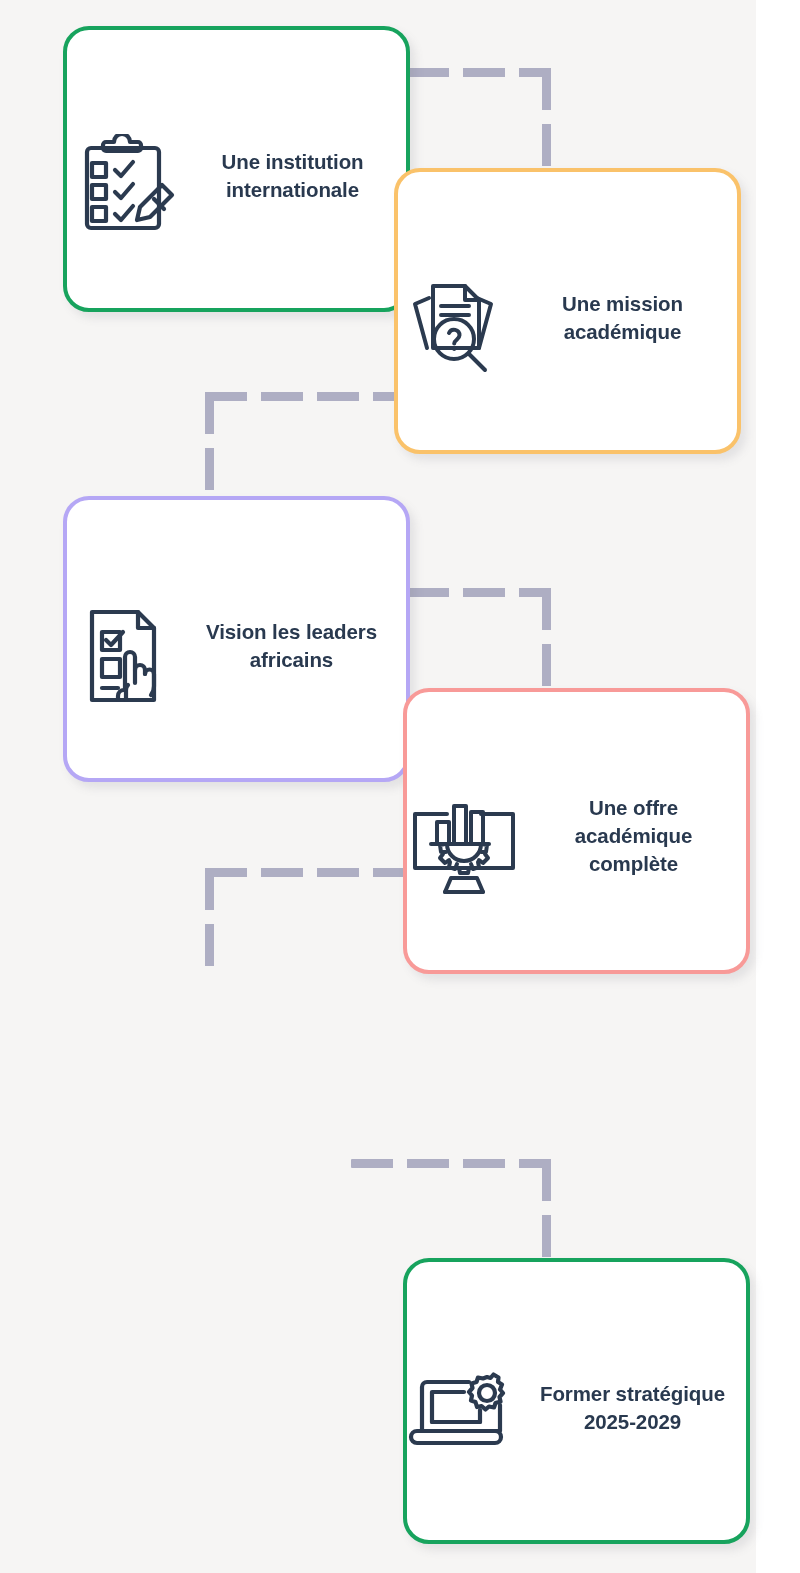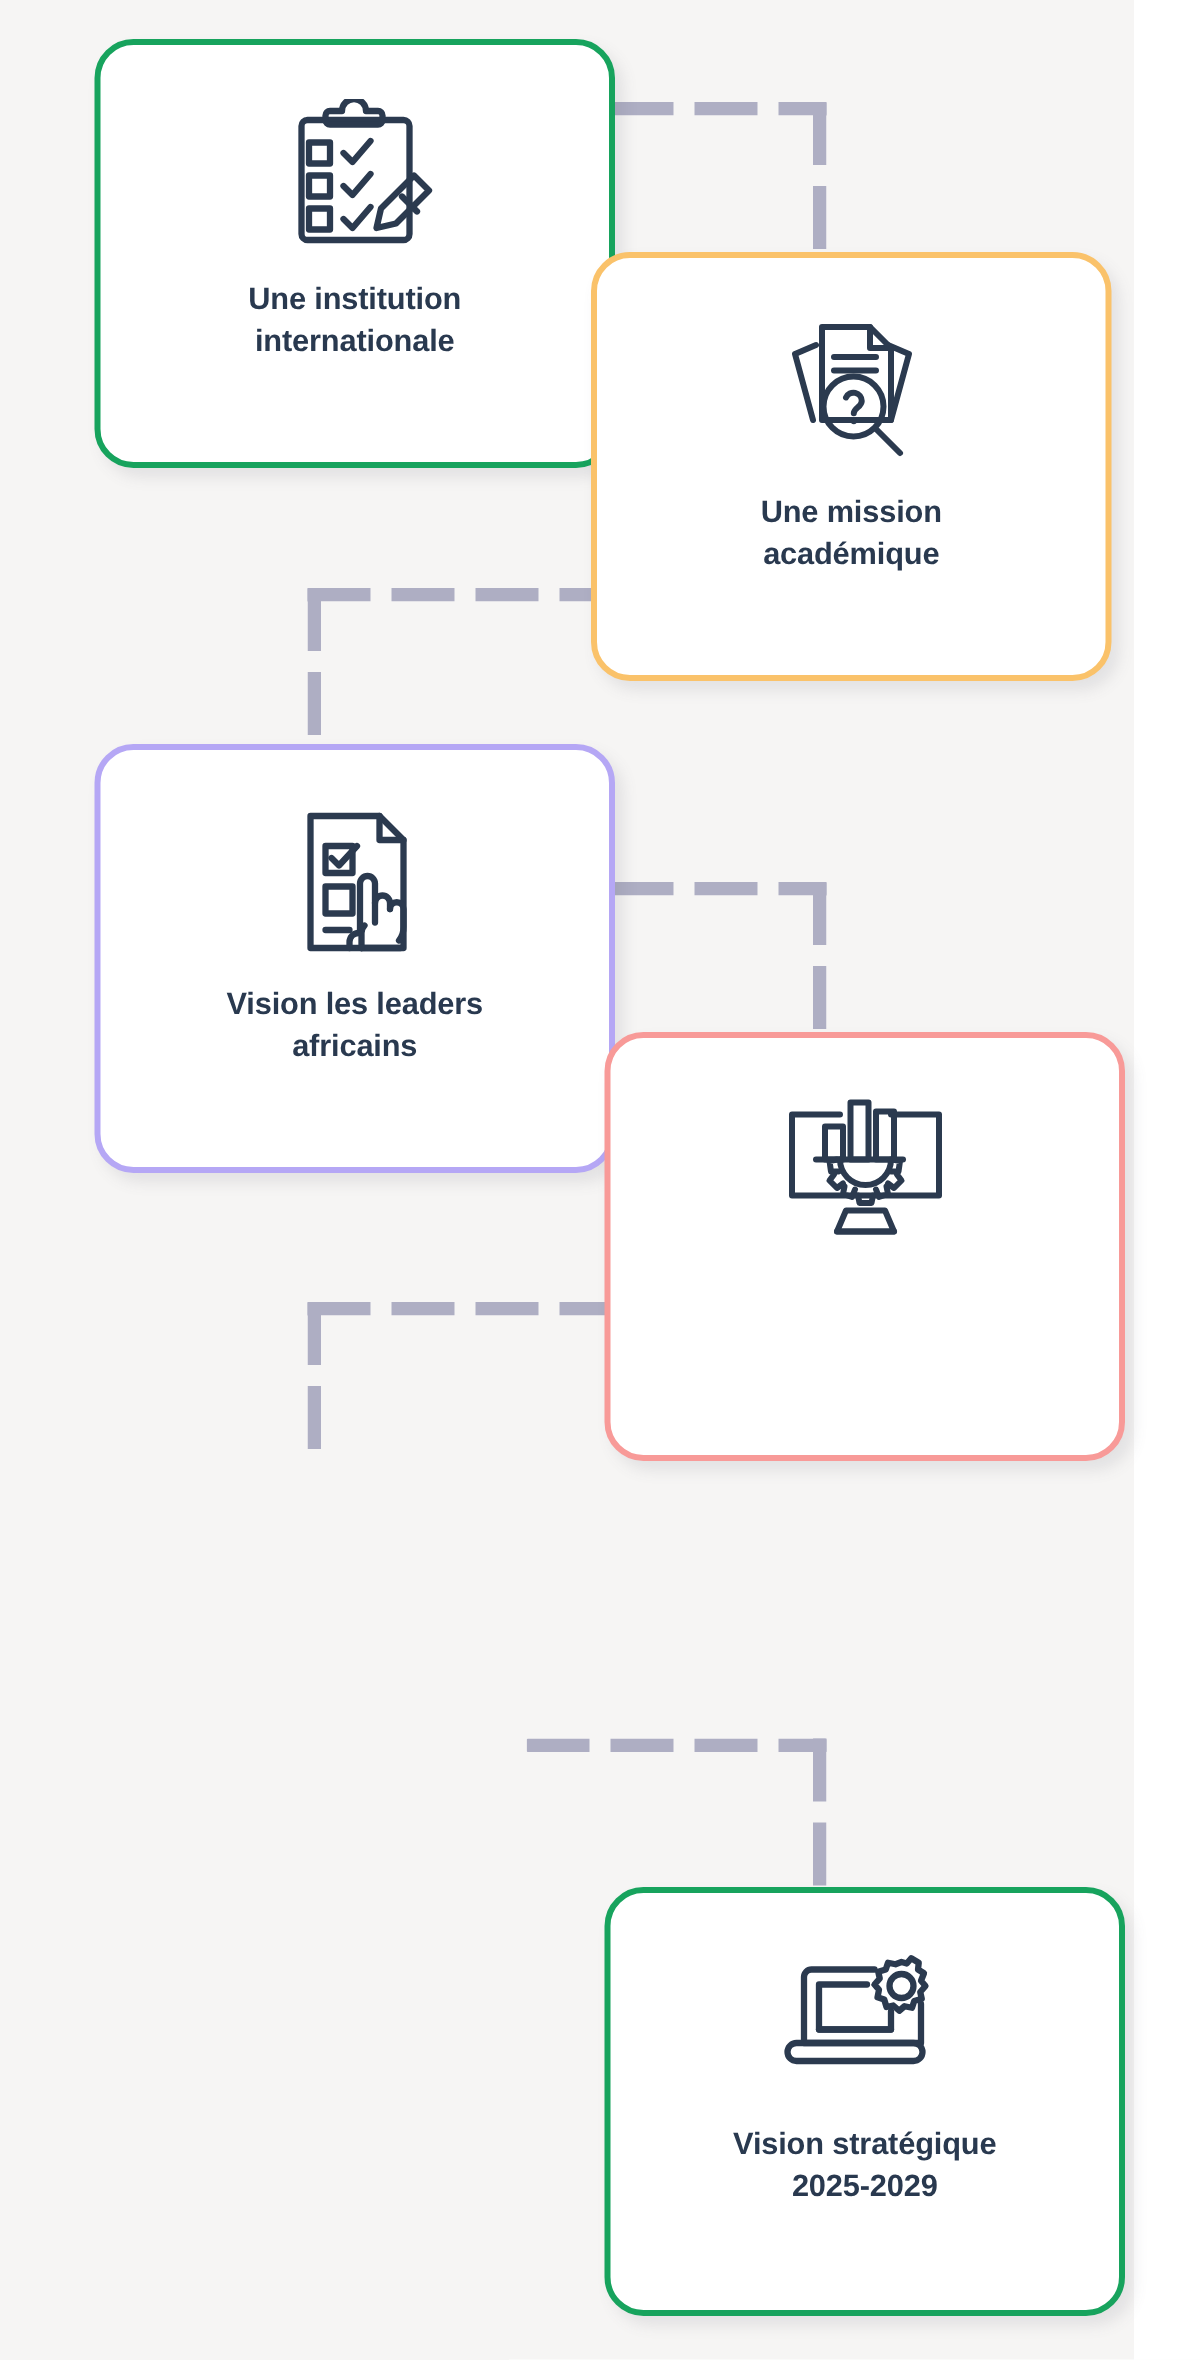--- a/index.html
+++ b/index.html
@@ -30,21 +30,21 @@
   .card {
     position: absolute;
     box-sizing: border-box;
     width: 347px;
     height: 286px;
     background: #ffffff;
     border: 4px solid #cccccc;
     border-radius: 26px;
     box-shadow: 5px 6px 10px rgba(90, 90, 110, 0.13);
     display: flex;
-    flex-direction: column;
+    flex-direction: row;
     align-items: center;
     z-index: 3;
   }
   .card-icon {
     margin-top: 34px;
     width: 120px;
     height: 108px;
     display: flex;
     align-items: center;
     justify-content: center;
@@ -201,34 +201,39 @@
           <rect x="47" y="6" width="12" height="38"></rect>
           <rect x="64" y="12" width="12" height="32"></rect>
           <path d="M24 44 h58"></path>
           <path d="M40 44 a17 17 0 0 0 34 0"></path>
           <path d="M38 44 l-5 1 l1 7 l5 0 M75 44 l5 1 l-1 7 l-5 0
                    M36 54 l-3 4 l5 5 l4 -3 M78 54 l3 4 l-5 5 l-4 -3
                    M43 62 l-1 5 l6 2 l2 -5 M71 62 l1 5 l-6 2 l-2 -5
                    M52 68 l1 5 h8 l1 -5"></path>
         </svg>
       </div>
+      <div class="card-label">
+        <span>Une offre</span><br>
+        <span>académique</span><br>
+        <span>complète</span>
+      </div>
     </div>
 
 
     <div class="card card-6" style="border-color:#17a35d;">
       <div class="card-icon">
         <svg width="112" height="90" viewBox="0 0 112 90" fill="none" stroke="#2b3a4f" stroke-width="4.2" stroke-linecap="round" stroke-linejoin="round">
           <path d="M62 10 h-42 a5 5 0 0 0 -5 5 v44 h78 v-26"></path>
           <path d="M25 20 h32 M25 20 v30 h48 v-12"></path>
           <path d="M25 50 h48"></path>
           <path d="M10 59 h78 a6 6 0 0 1 6 6 a6 6 0 0 1 -6 6 h-78 a6 6 0 0 1 -6 -6 a6 6 0 0 1 6 -6 z"></path>
           <circle cx="80" cy="21" r="8"></circle>
           <path d="M80 5 l3.5 1 l3 -3.5 l5 3 l-0.5 4.5 l4 2.5 l-2 5 l3 3.5 l-3.5 4 l1 4.5 l-5 1.5 l-1.5 4.5 l-5 -1 l-3.5 3 l-4 -3.5 l-4.5 1 l-1.5 -5 l-4.5 -1.5 l1 -5 l-3 -3.5 l3.5 -4 l-1 -4.5 l5 -1.5 l1.5 -4.5 l5 1 z"></path>
         </svg>
       </div>
       <div class="card-label">
-        <span>Vision stratégique</span><br>
+        <span>Former stratégique</span><br>
         <span>2025-2029</span>
       </div>
     </div>
 
   </div>
 </div>
 
 </body></html>

